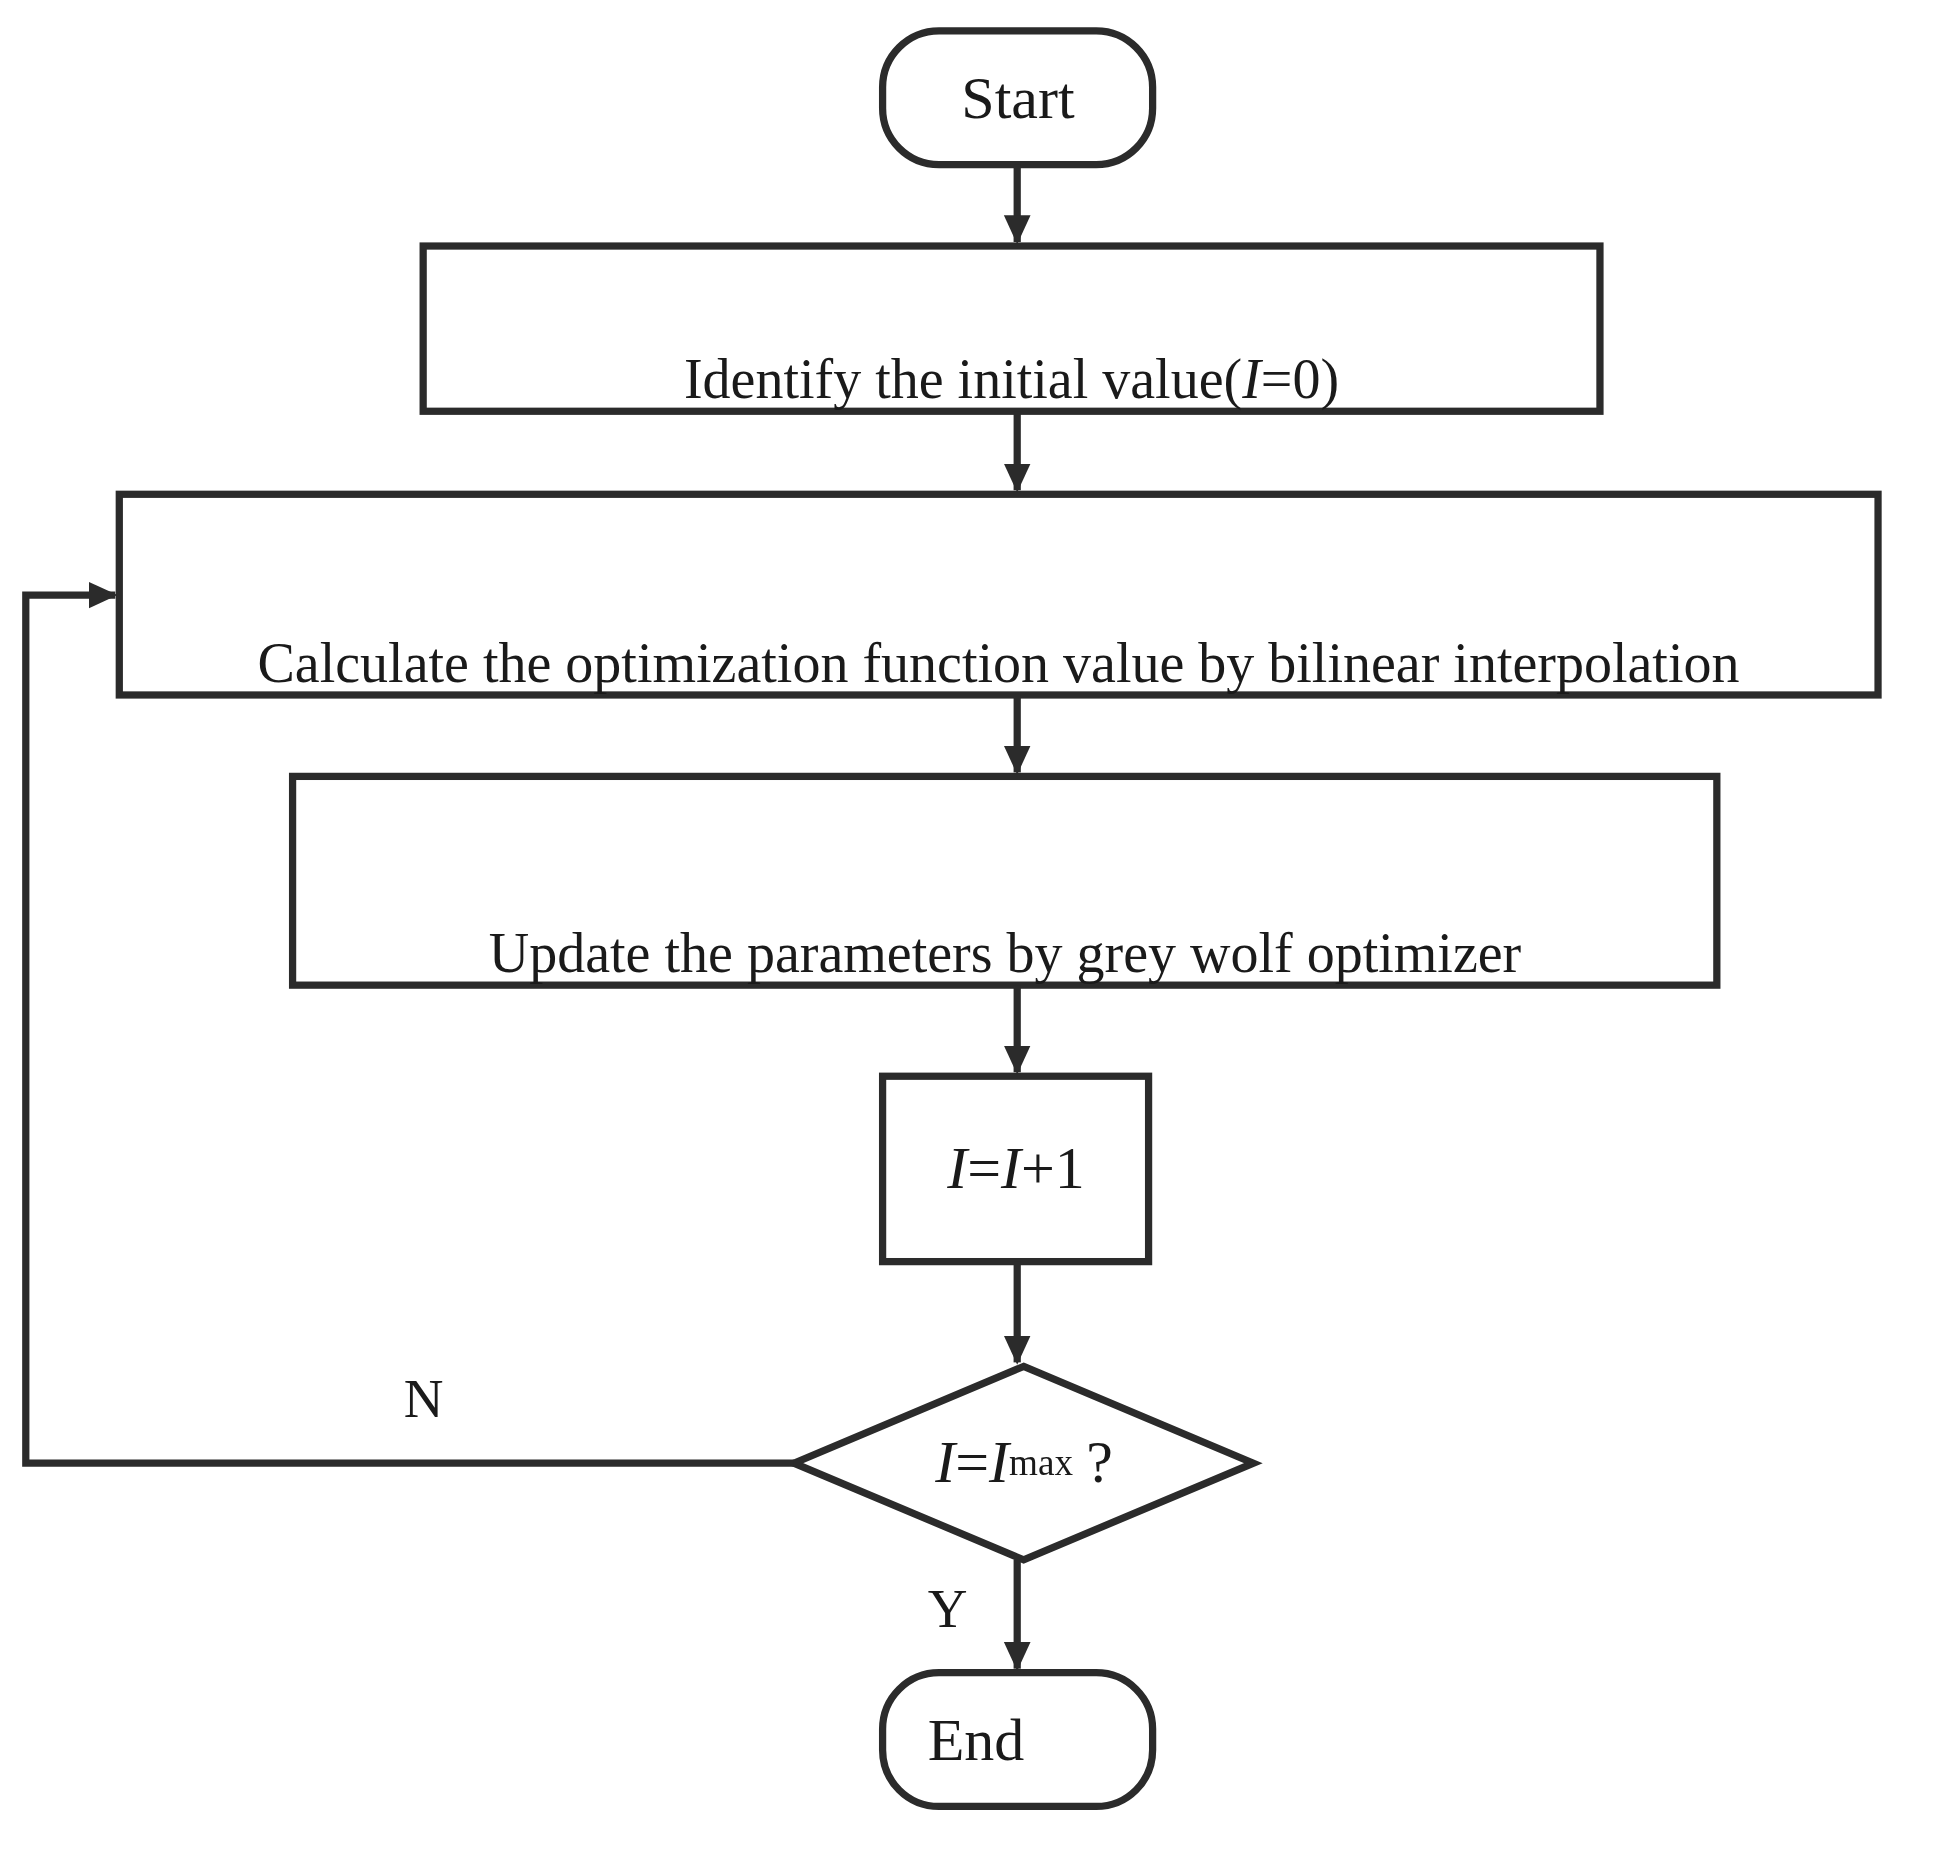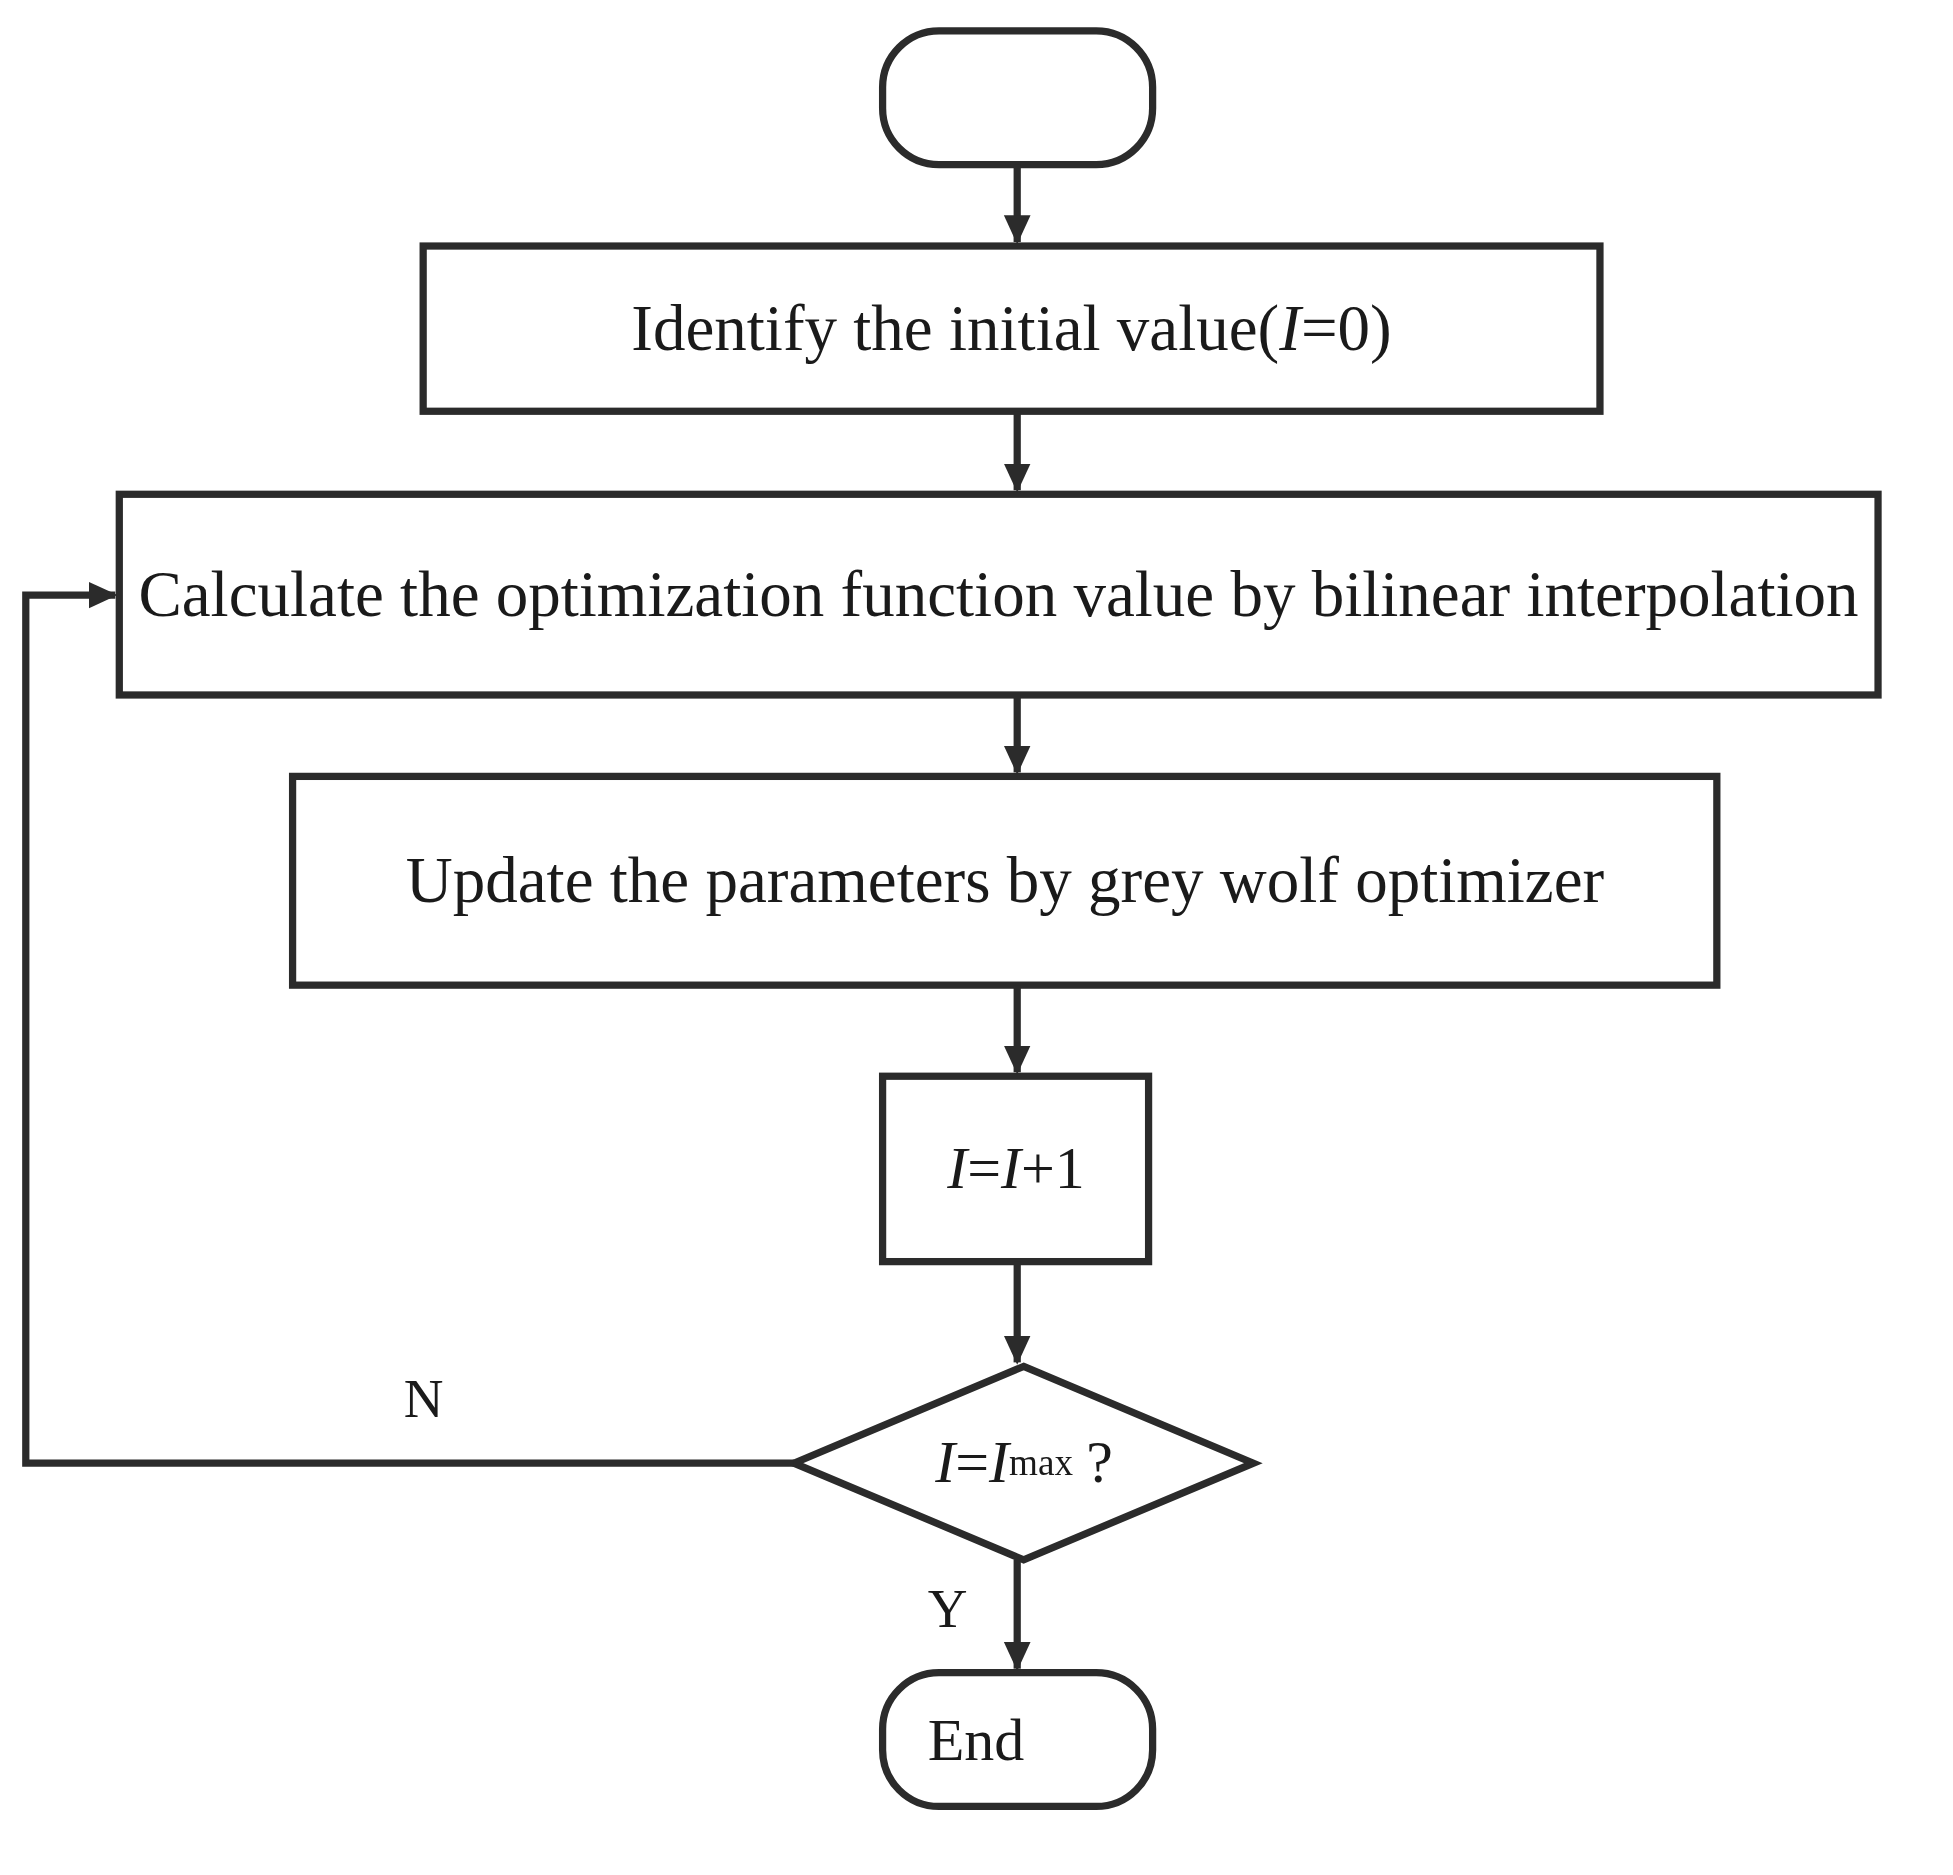--- a/index.html
+++ b/index.html
@@ -29,21 +29,21 @@
     display: flex;
     align-items: center;
     justify-content: center;
     text-align: center;
     color: #1a1a1a;
     font-family: "Liberation Serif", "DejaVu Serif", serif;
     white-space: nowrap;
     pointer-events: none;
   }
   .terminal-label { font-size: 60px; }
-  .process-label  { font-size: 65px; }
+  .process-label  { font-size: 56px; align-items: flex-end; }
   .decision-label { font-size: 60px; }
   .branch-label   { font-size: 55px; }
   .mathvar { font-style: italic; }
   .mathsub {
     font-style: normal;
     font-size: 0.62em;
     vertical-align: sub;
     line-height: 0;
   }
 </style>
@@ -81,20 +81,21 @@
 
     <line x1="1262" y1="1222" x2="1262" y2="1330" stroke="#2b2b2b" stroke-width="9" marker-end="url(#arrow-down)"></line>
 
     <line x1="1262" y1="1565" x2="1262" y2="1690" stroke="#2b2b2b" stroke-width="9" marker-end="url(#arrow-down)"></line>
 
     <line x1="1262" y1="1935" x2="1262" y2="2070" stroke="#2b2b2b" stroke-width="9" marker-end="url(#arrow-down)"></line>
 
     <polyline points="985,1815 32,1815 32,738 143,738" fill="none" stroke="#2b2b2b" stroke-width="9" stroke-linejoin="miter" marker-end="url(#arrow-down)"></polyline>
   </svg>
 
+  <div class="node-label terminal-label" style="left:883px; top:31px; width:270px; height:134px;">Start</div>
 
   <div class="node-label process-label" style="left:423px; top:246px; width:1177px; height:165px;">
     <span>Identify the initial value(</span>
       <span class="mathvar">I</span>
       <span>=0)</span>
   </div>
 
   <div class="node-label process-label" style="left:119px; top:494px; width:1759px; height:201px;">Calculate the optimization function value by bilinear interpolation</div>
 
   <div class="node-label process-label" style="left:293px; top:776px; width:1424px; height:209px;">Update the parameters by grey wolf optimizer</div>

